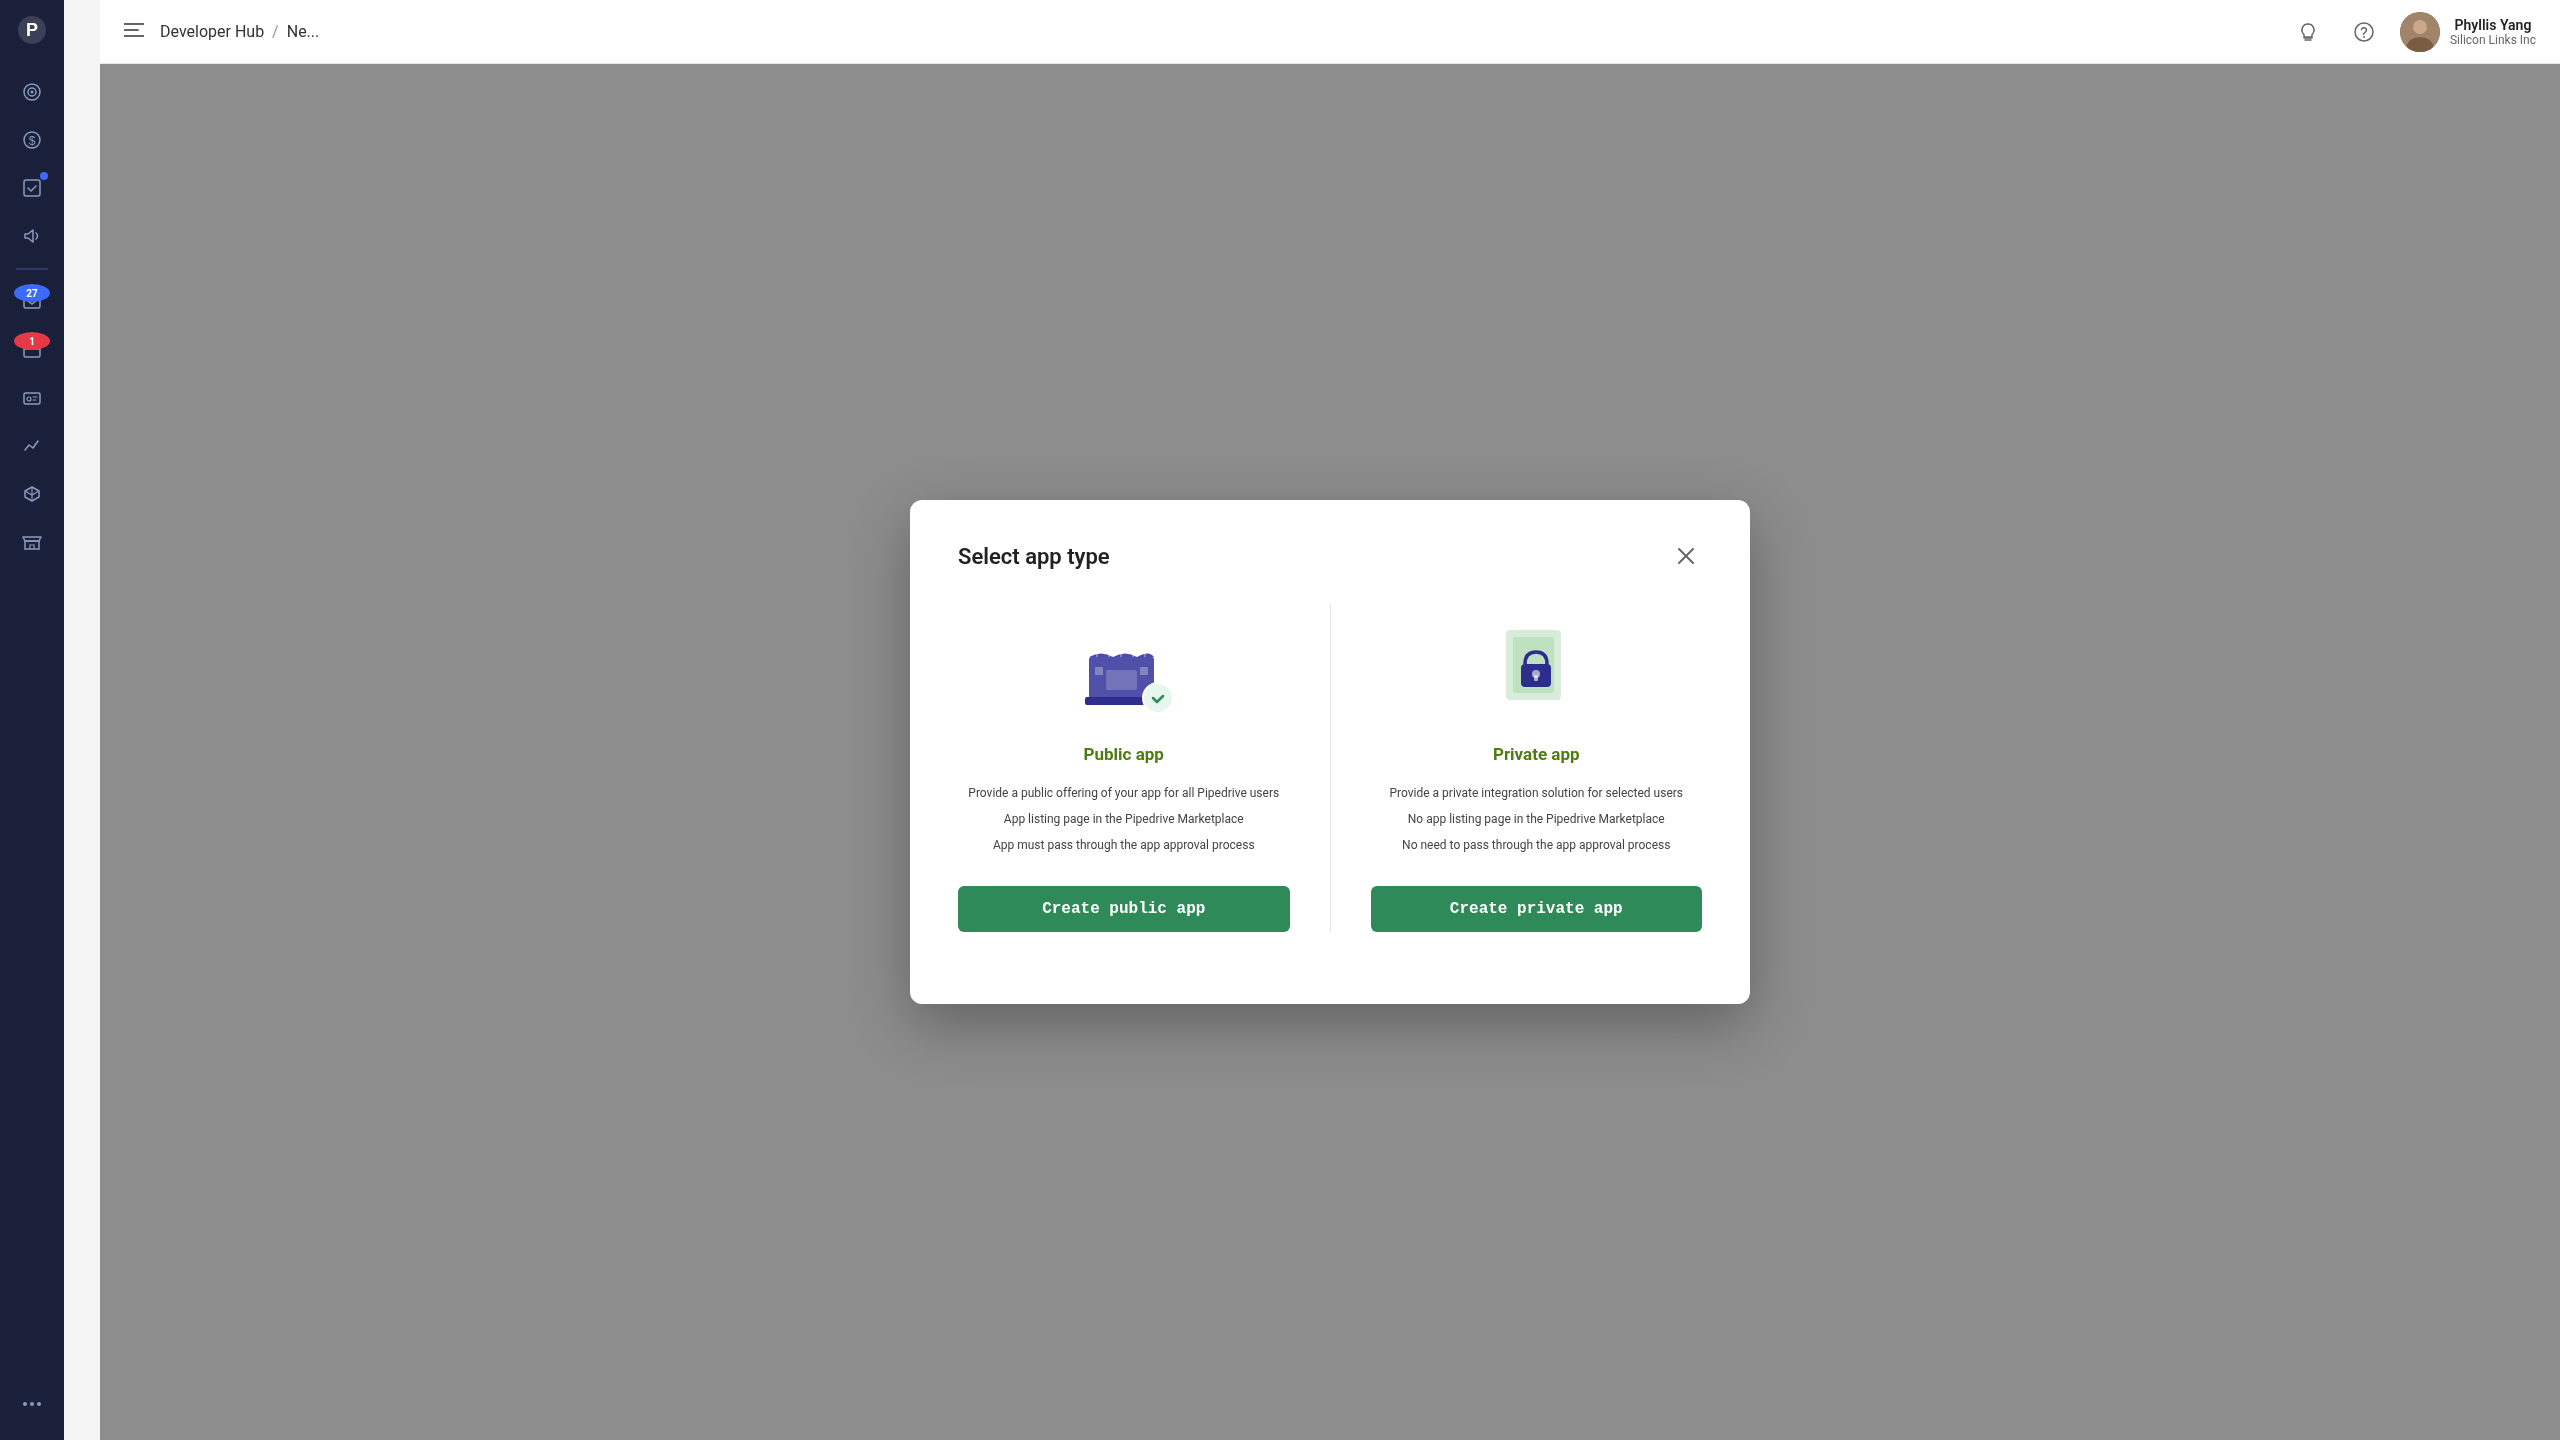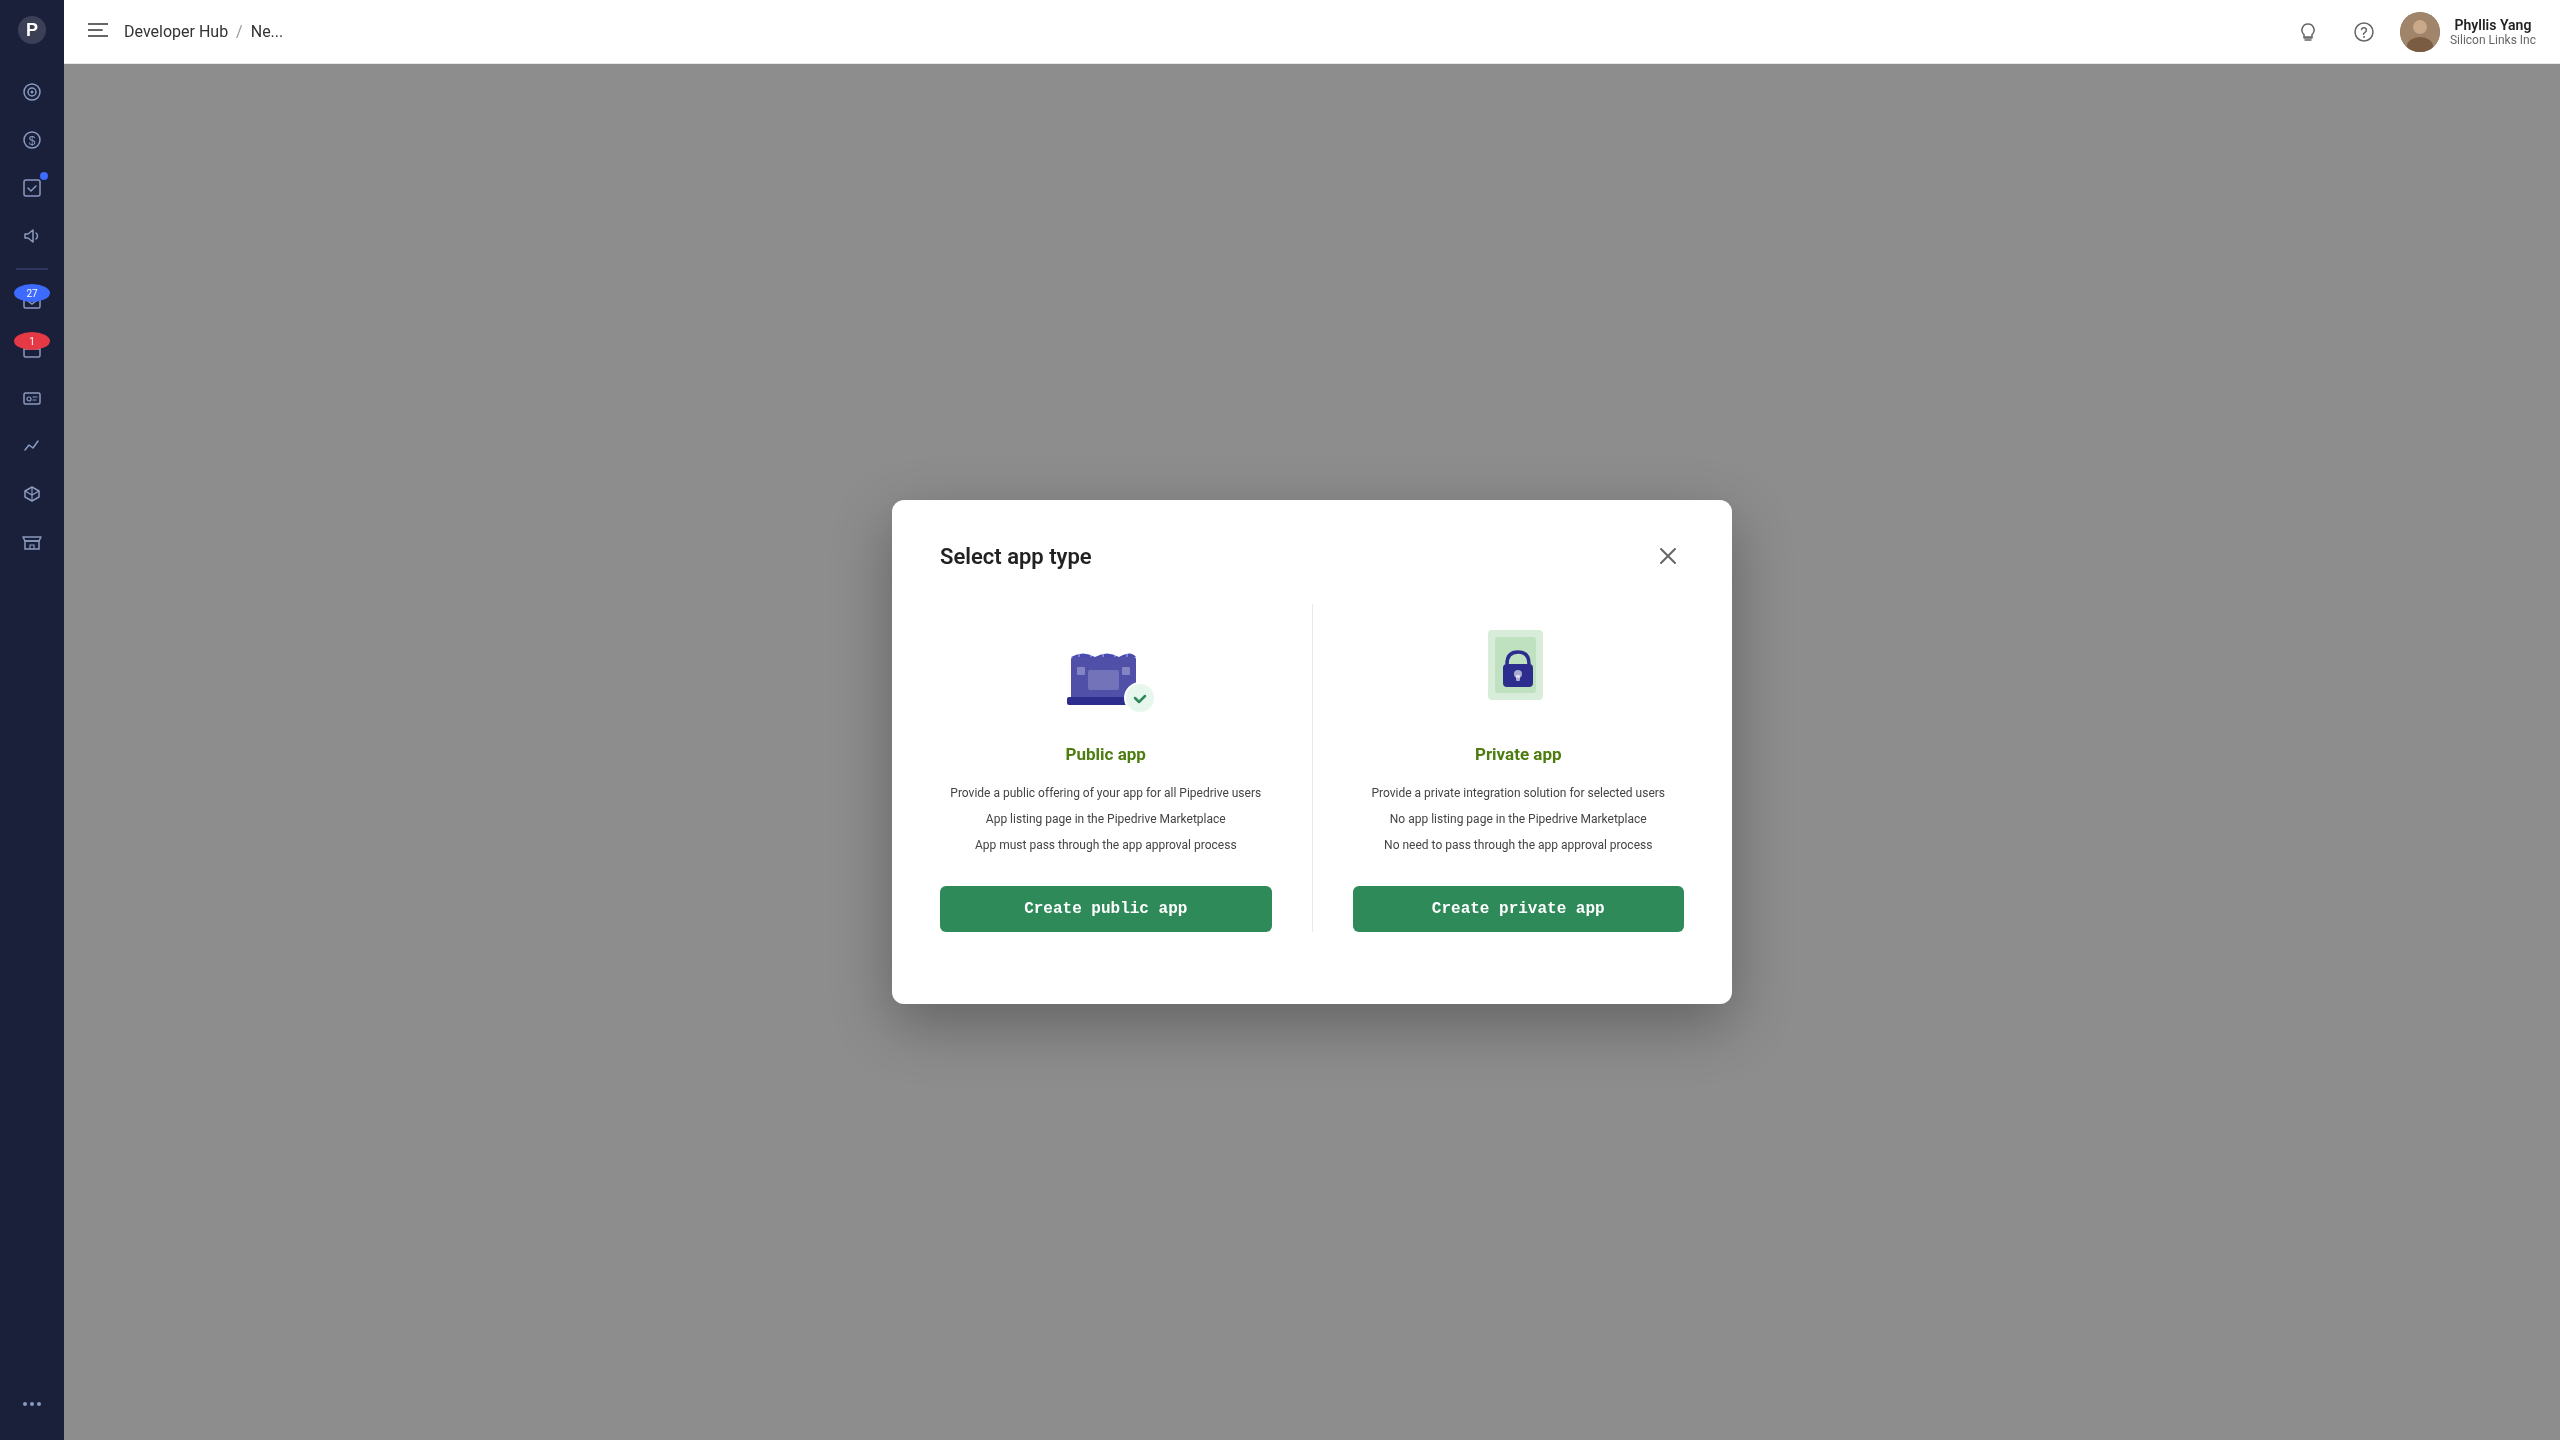--- a/index.html
+++ b/index.html
@@ -51,21 +51,21 @@
       right: 2px;
       background: #3d6aff;
       color: #fff;
       font-size: 10px;
       width: 36px;
       height: 18px;
       border-radius: 50%;
       display: flex;
       align-items: center;
       justify-content: center;
-      font-weight: normal;
+      font-weight: bold;
     }
     .badge-red {
       background: #e63946;
     }
     .badge-dot {
       width: 8px;
       height: 8px;
       background: #3d6aff;
       border-radius: 50%;
       position: absolute;
@@ -81,20 +81,21 @@
     .sidebar-bottom {
       margin-top: auto;
     }
 
     
     .main-content {
       flex: 1;
       display: flex;
       flex-direction: column;
       position: relative;
+      padding-left: 36px;
     }
 
     
     .top-header {
       height: 64px;
       background: #fff;
       border-bottom: 1px solid #e8e8e8;
       display: flex;
       align-items: center;
       padding: 0 24px;

